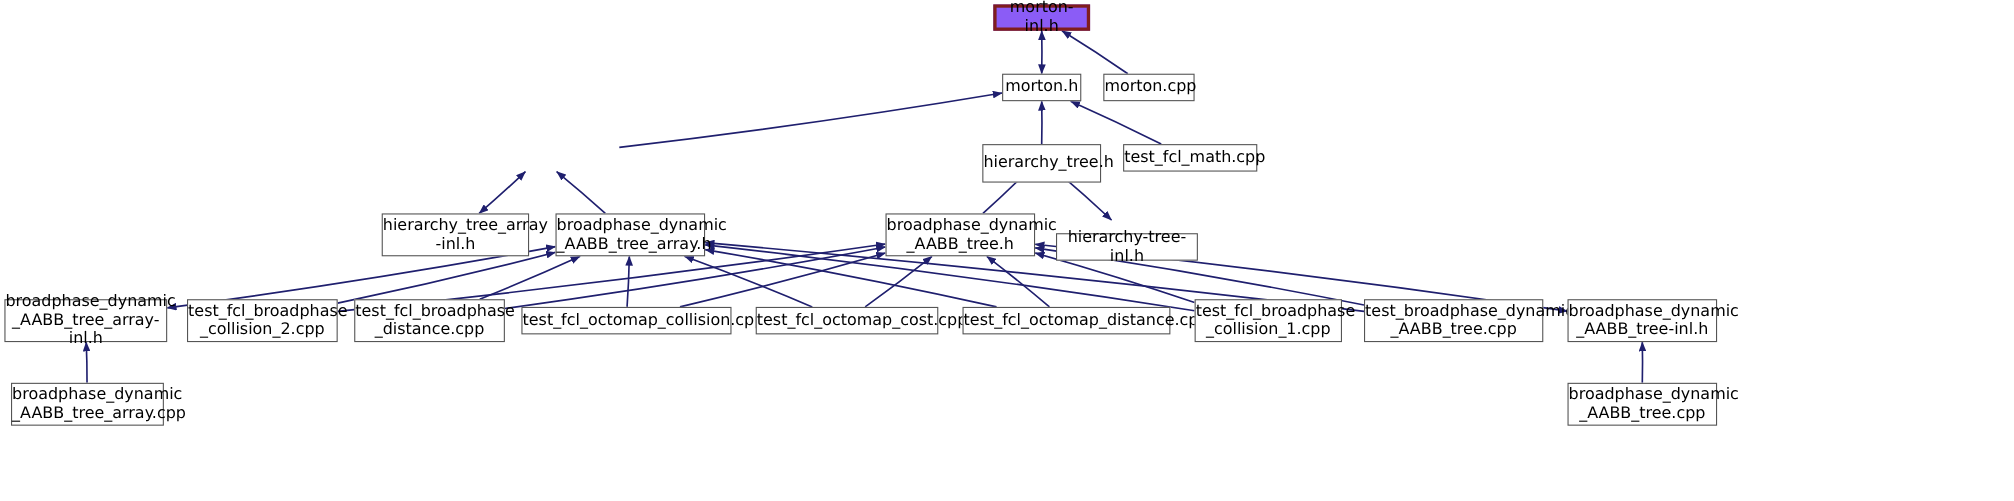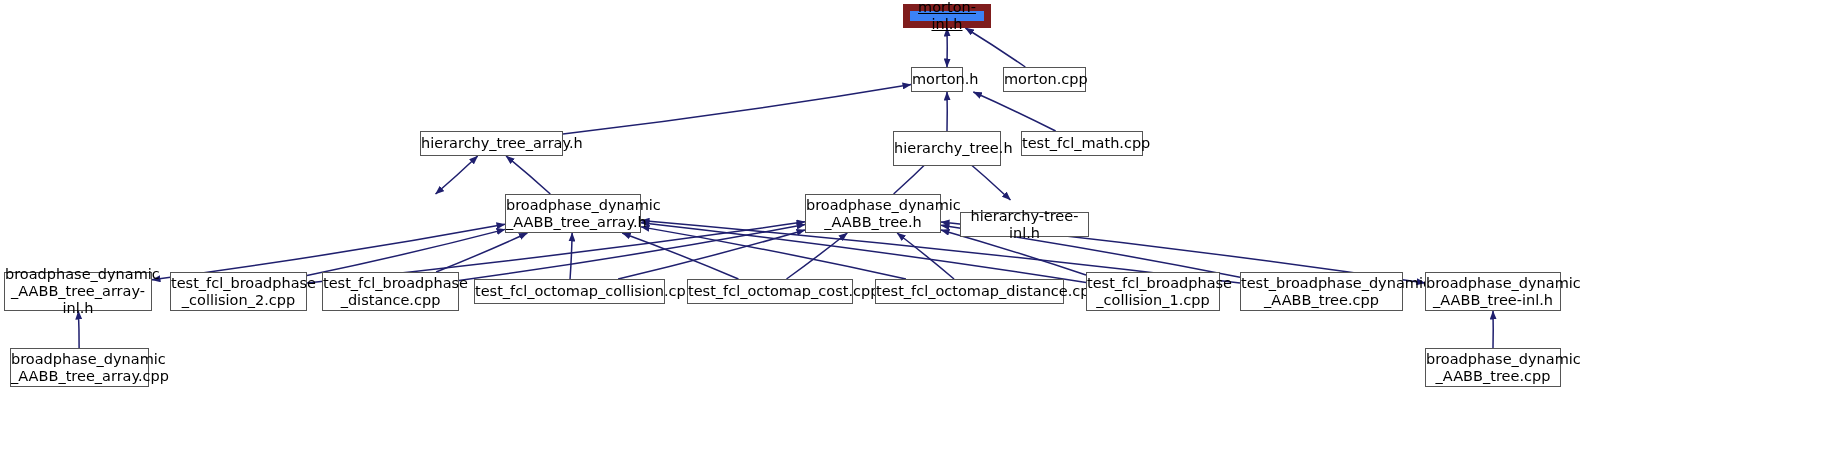--- a/index.html
+++ b/index.html
@@ -16,23 +16,22 @@
     align-items:center;
     justify-content:center;
     text-align:center;
     font-size:14.5px;
     line-height:17px;
     white-space:pre-line;
     letter-spacing:0px;
     z-index:5;
   }
   .node.root{
-    background:#3b82f6;
-    border:7px solid #7f1d1d;
-    text-decoration:underline;
+    background:#8b5cf6;
+    border:3px solid #7f1d1d;
   }
   .node .lbl{display:block;width:100%;padding:0 4px;}
 </style>
 </head>
 <body>
 
 <div id="graph">
   <svg id="edges" xmlns="http://www.w3.org/2000/svg">
       <defs>
         <marker id="ah-end" markerWidth="9" markerHeight="7" refX="8.5" refY="3.5" orient="auto" markerUnits="userSpaceOnUse">
@@ -64,25 +63,26 @@
       <path d="M618.1378205128206,279 Q712.1691602564102,256.78906169871794 805,230" stroke="#1f1f6e" stroke-width="1.5" fill="none" marker-end="url(#ah-end)"></path>
       <path d="M786.5064102564103,279 Q817.4417051282051,256.744108974359 847.25,233" stroke="#1f1f6e" stroke-width="1.5" fill="none" marker-end="url(#ah-end)"></path>
       <path d="M954.0352564102564,279 Q926.1436282051282,255.30284935897436 897.125,233" stroke="#1f1f6e" stroke-width="1.5" fill="none" marker-end="url(#ah-end)"></path>
       <path d="M1086,275 Q1014.05125,250.72375 941,230" stroke="#1f1f6e" stroke-width="1.5" fill="none" marker-end="url(#ah-end)"></path>
       <path d="M1240,277.32608695652175 Q1091.137,247.66333695652176 941,225.32608695652175" stroke="#1f1f6e" stroke-width="1.5" fill="none" marker-end="url(#ah-end)"></path>
       <path d="M1425,282.9451612903226 Q1183.6116303970173,247.63832248524807 941,222.05483870967743" stroke="#1f1f6e" stroke-width="1.5" fill="none" marker-end="url(#ah-end)" marker-start="url(#ah-start)"></path>
       <path d="M79.11513157894737,348 Q79.20325,329.49105427631577 78.38486842105263,311" stroke="#1f1f6e" stroke-width="1.5" fill="none" marker-end="url(#ah-end)"></path>
       <path d="M1493,348 Q1493.45325,329.5 1493,311" stroke="#1f1f6e" stroke-width="1.5" fill="none" marker-end="url(#ah-end)"></path>
     </svg>
 <div class="node root" style="left: 903px; top: 4px; width: 88px; height: 24px;"><span class="lbl">morton-inl.h</span></div>
-    <div class="node" style="left: 911px; top: 67px; width: 52px; height: 25px;"><span class="lbl">morton.h</span></div>
+    <div class="node" style="left: 911px; top: 67px; width: 72px; height: 25px;"><span class="lbl">morton.h</span></div>
     <div class="node" style="left: 1003px; top: 67px; width: 83px; height: 25px;"><span class="lbl">morton.cpp</span></div>
-    <div class="node" style="left: 420px; top: 131px; width: 143px; height: 25px;"><span class="lbl">hierarchy_tree_array.h</span></div>
     <div class="node" style="left: 893px; top: 131px; width: 108px; height: 35px;"><span class="lbl">hierarchy_tree.h</span></div>
     <div class="node" style="left: 1021px; top: 131px; width: 122px; height: 25px;"><span class="lbl">test_fcl_math.cpp</span></div>
+    <div class="node" style="left: 347px; top: 194px; width: 134px; height: 39px;"><span class="lbl">hierarchy_tree_array
+-inl.h</span></div>
     <div class="node" style="left: 505px; top: 194px; width: 136px; height: 39px;"><span class="lbl">broadphase_dynamic
 _AABB_tree_array.h</span></div>
     <div class="node" style="left: 805px; top: 194px; width: 136px; height: 39px;"><span class="lbl">broadphase_dynamic
 _AABB_tree.h</span></div>
     <div class="node" style="left: 960px; top: 200px; width: 129px; height: 25px; margin-top: 12px;"><span class="lbl">hierarchy-tree-inl.h</span></div>
     <div class="node" style="left: 4px; top: 272px; width: 148px; height: 39px;"><span class="lbl">broadphase_dynamic
 _AABB_tree_array-inl.h</span></div>
     <div class="node" style="left: 170px; top: 272px; width: 137px; height: 39px;"><span class="lbl">test_fcl_broadphase
 _collision_2.cpp</span></div>
     <div class="node" style="left: 322px; top: 272px; width: 137px; height: 39px;"><span class="lbl">test_fcl_broadphase

